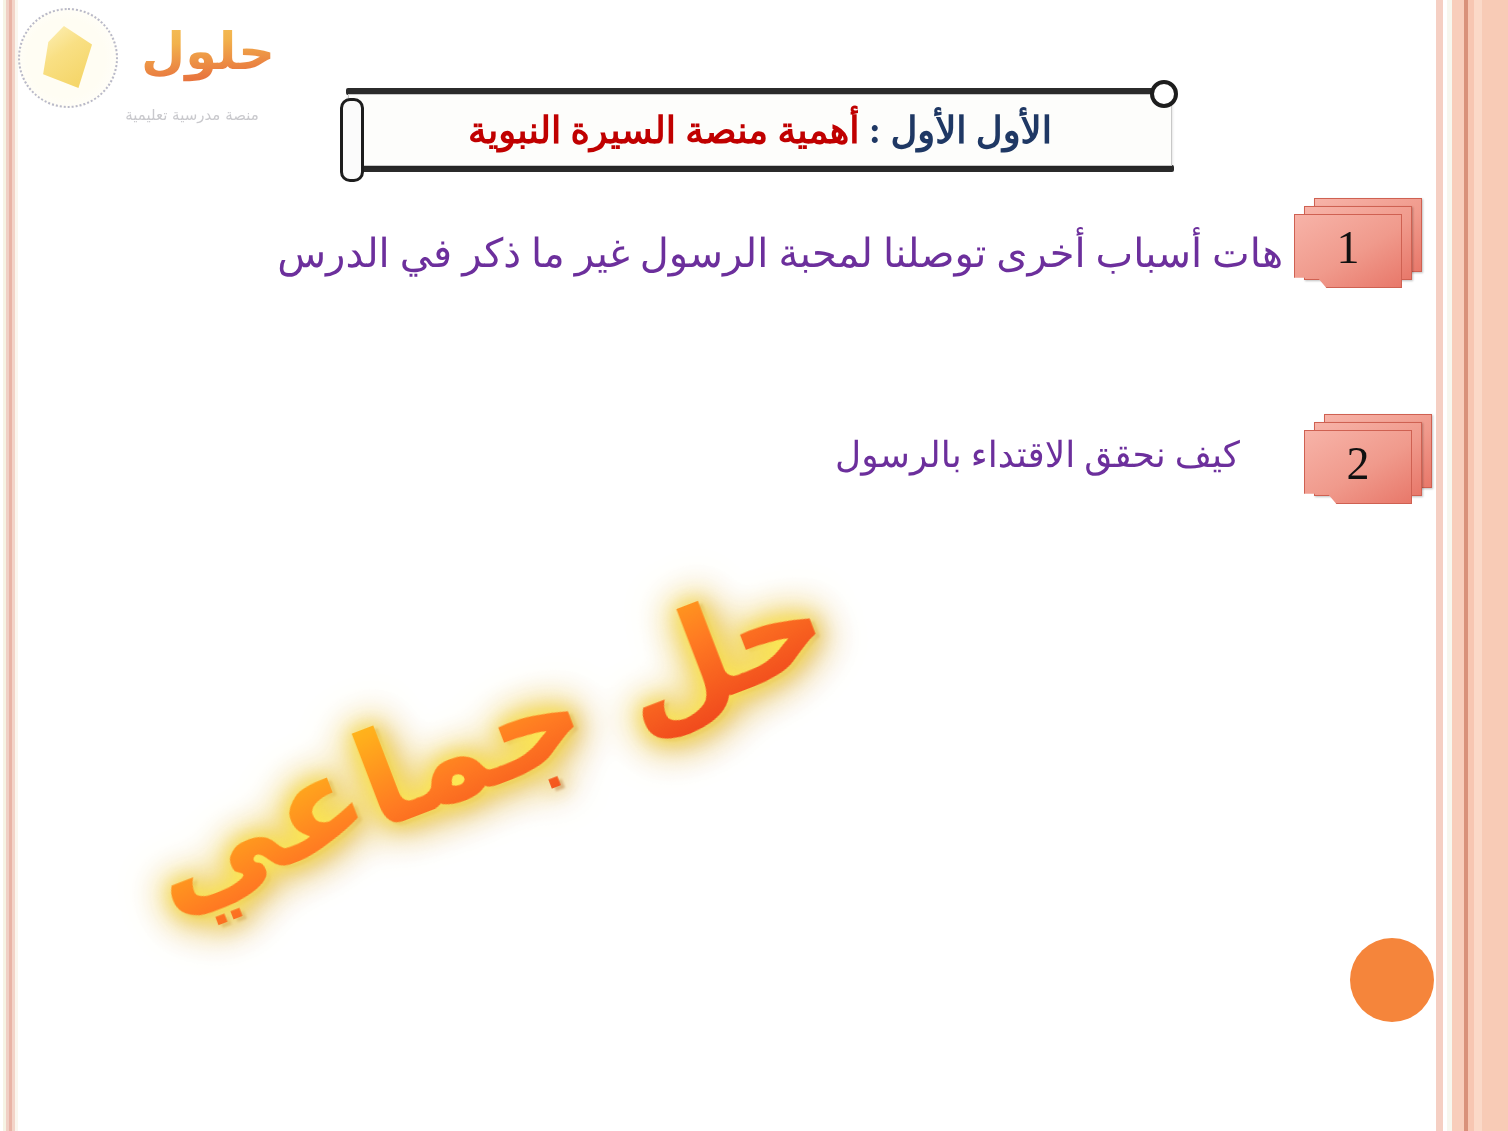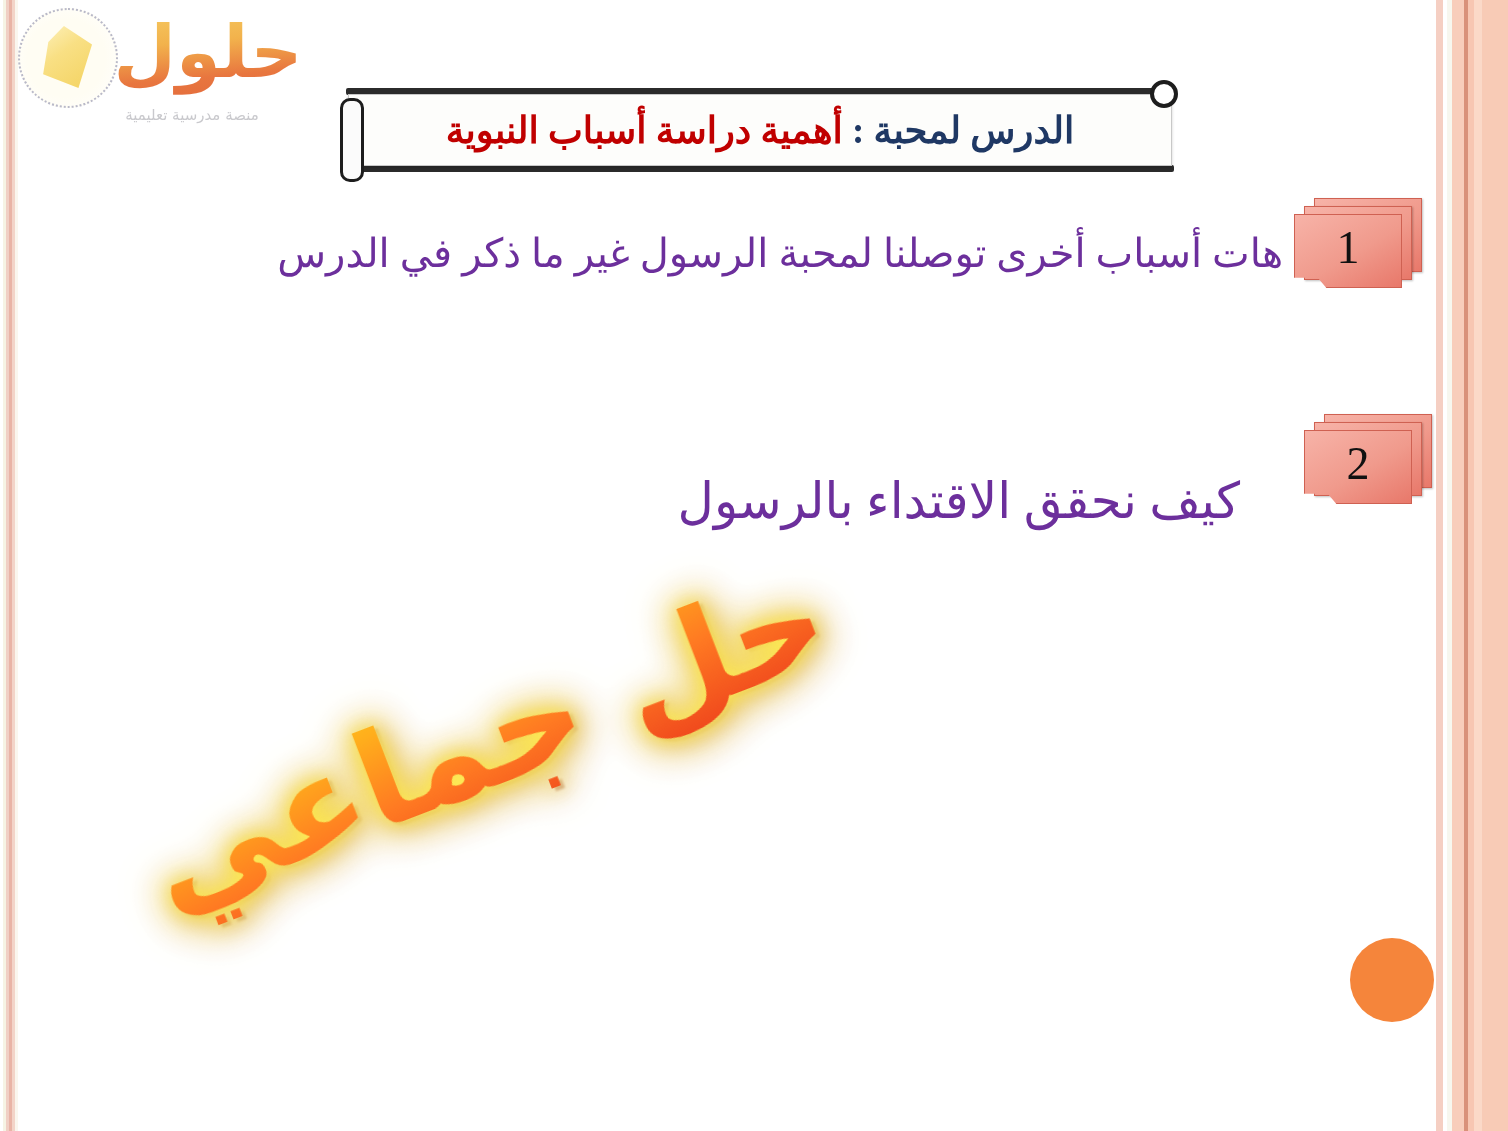--- a/index.html
+++ b/index.html
@@ -82,21 +82,21 @@
     clip-path: polygon(46% 0%, 100% 30%, 74% 100%, 6% 78%, 16% 26%);
     opacity: .92;
   }
   .logo-word {
     position: absolute;
     left: 100px;
     top: 2px;
     width: 200px;
     height: 96px;
     font-family: "DejaVu Sans", sans-serif;
-    font-size: 72px;
+    font-size: 51px;
     font-weight: bold;
     line-height: 96px;
     text-align: center;
     background: linear-gradient(175deg, #f6cf66 0%, #f2b24c 40%, #e8763f 72%, #e2693c 100%);
     -webkit-background-clip: text;
     background-clip: text;
     color: transparent;
     letter-spacing: -2px;
     text-decoration: underline;
   }
@@ -223,22 +223,21 @@
   }
   #question-1 {
     right: 225px;
     top: 228px;
     width: 1010px;
   }
   #question-2 {
     right: 268px;
     top: 432px;
     width: 600px;
-    font-size: 50px;
-    margin-top: 36px;
+    font-size: 36px;
   }
 
   
   .wordart {
     position: absolute;
     left: 196px;
     top: 600px;
     width: 580px;
     height: 280px;
     transform: rotate(-21deg);
@@ -288,21 +287,21 @@
     <div class="logo-word">حلول</div>
     <div class="logo-sub">منصة مدرسية تعليمية</div>
   </div>
 
   <div class="title-banner">
     <div class="bar-top"></div>
     <div class="bar-bottom"></div>
     <div class="rod-left"></div>
     <div class="knob-right"></div>
     <div class="sheet">
-      <div class="title-text"><span class="title-lead">الدرس لمحبة : </span><span class="title-main">أهمية دراسة أسباب النبوية</span></div>
+      <div class="title-text"><span class="title-lead">الأول الأول : </span><span class="title-main">أهمية منصة السيرة النبوية</span></div>
     </div>
   </div>
 
   <div class="card-stack" id="stack-1">
     <div class="card c3"></div>
     <div class="card c2"></div>
     <div class="card c1">
       <span class="card-num">1</span>
     </div>
   </div>

